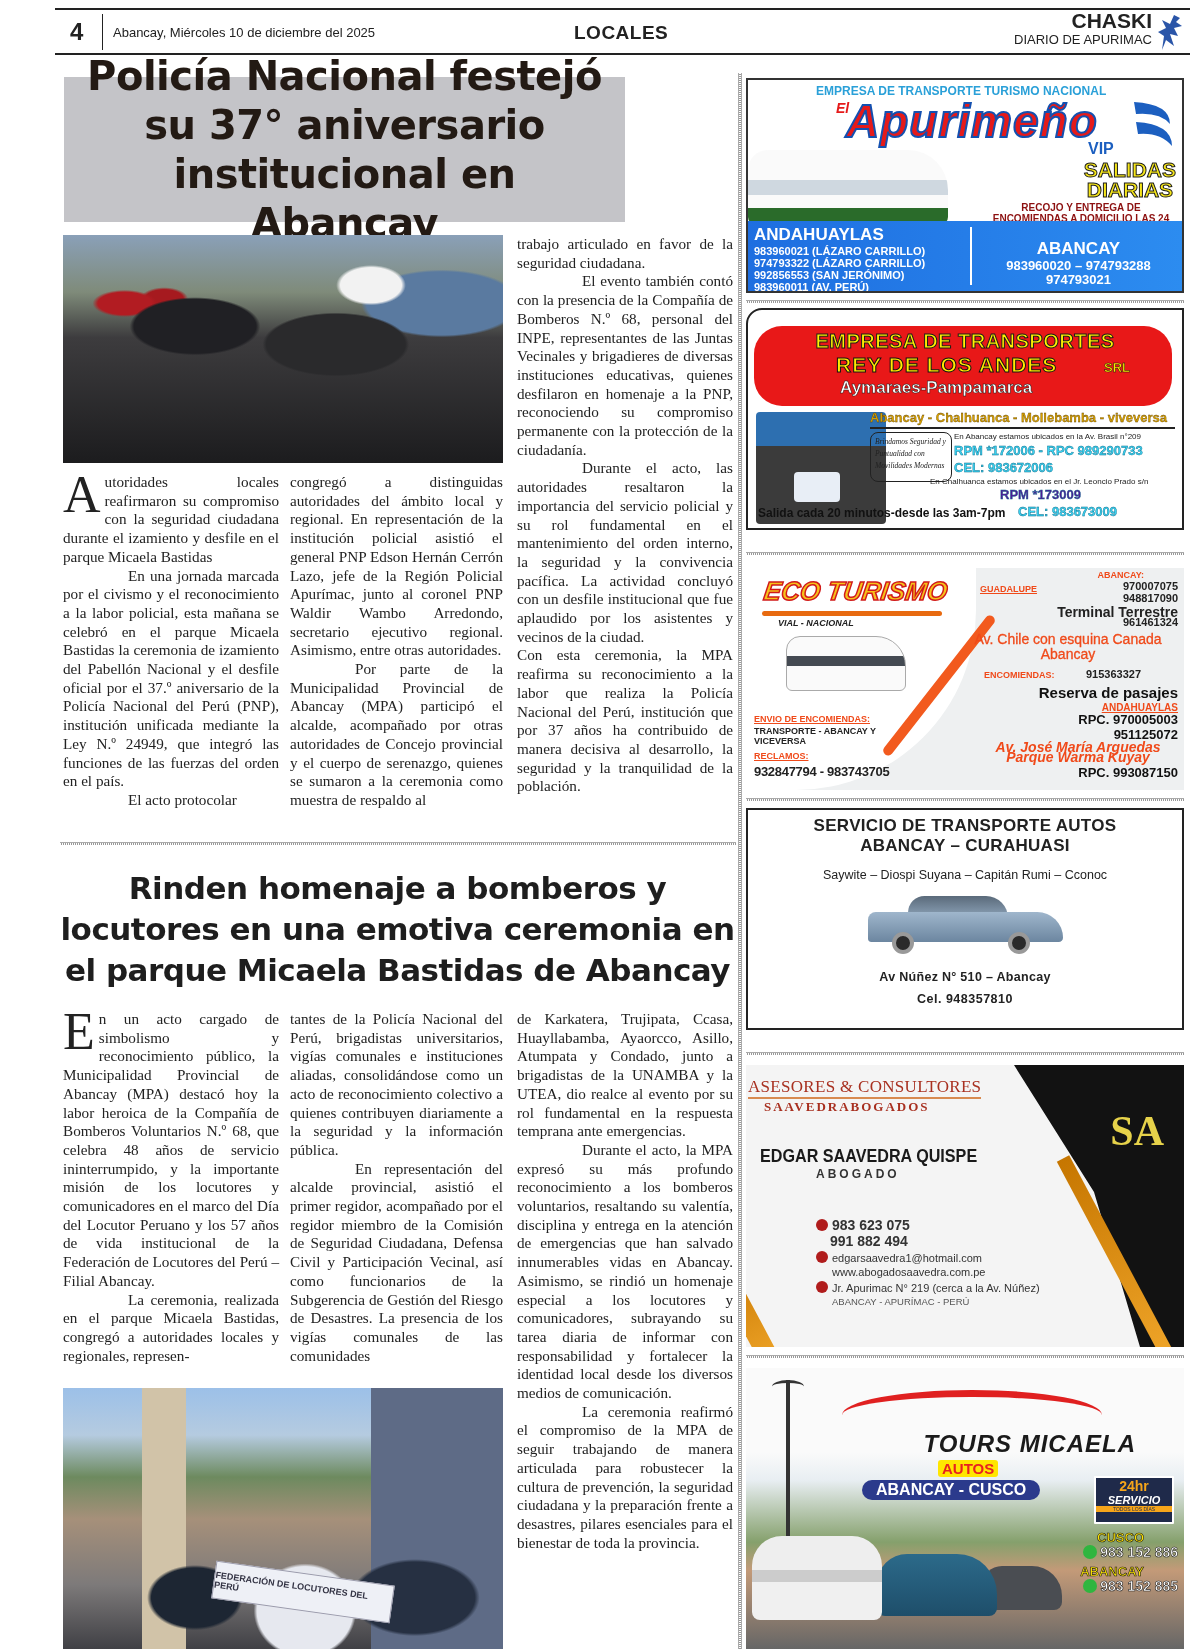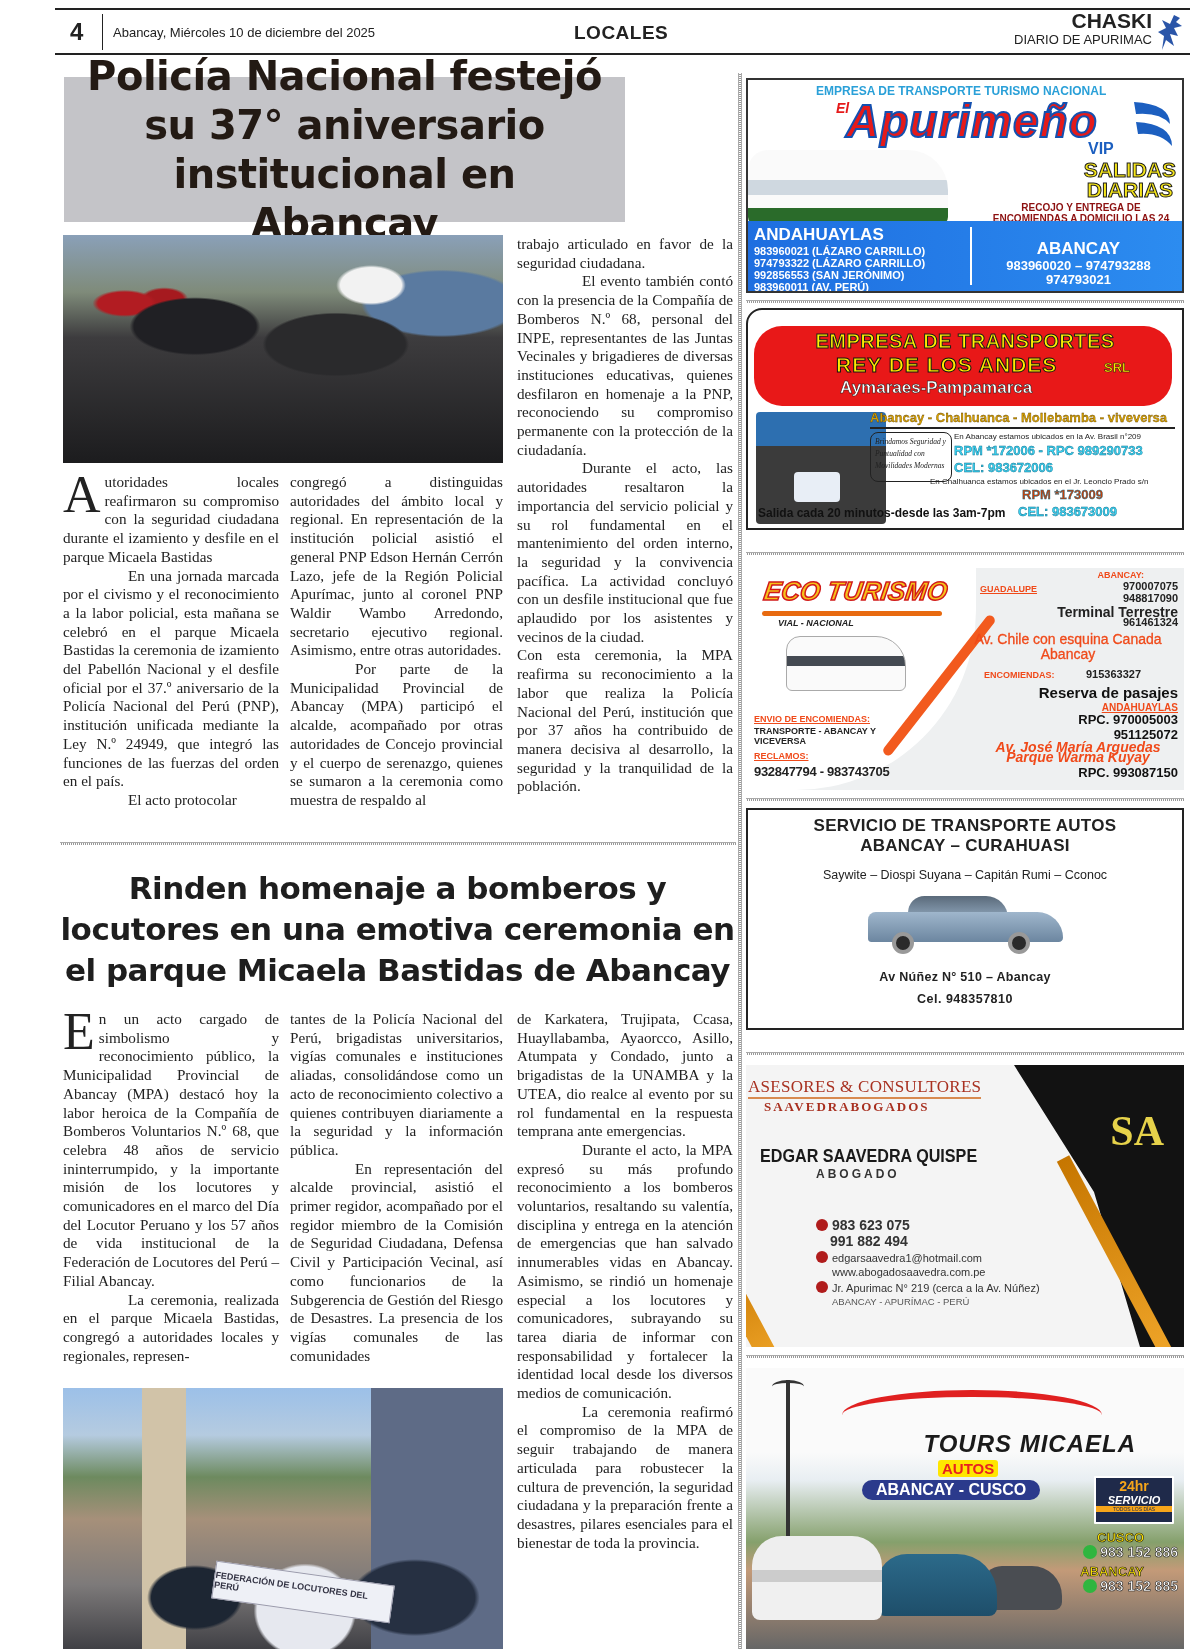--- a/index.html
+++ b/index.html
@@ -102,21 +102,21 @@
                    background: linear-gradient(180deg, #2d6fb0 0 30%, #3b3b3b 30% 100%); border-radius: 4px; }
     .ad2 .office::after { content:""; position:absolute; left: 38px; top: 60px; width: 46px; height: 30px; background:#e8eef6; border-radius:4px; }
     .ad2 .routes { position: absolute; left: 122px; top: 100px; font: bold 13px "Liberation Sans", sans-serif; color: #d6a000; -webkit-text-stroke: .3px #5a3c00; }
     .ad2 .rline { position: absolute; left: 122px; top: 117px; width: 305px; height: 2px; background: #222; }
     .ad2 .slogan { position: absolute; left: 122px; top: 122px; width: 82px; height: 50px; border: 1px solid #222; border-radius: 8px;
                    font: italic 7.5px/12px "Liberation Serif", serif; padding: 3px 4px; color: #222; }
     .ad2 .loc1 { position: absolute; left: 206px; top: 122px; font: 8px "Liberation Sans", sans-serif; color: #222; }
     .ad2 .rpm1 { position: absolute; left: 206px; top: 133px; font: bold 13px "Liberation Sans", sans-serif; color: #3ad2f0; -webkit-text-stroke: .4px #0a6a8a; }
     .ad2 .cel1 { position: absolute; left: 206px; top: 150px; font: bold 13px "Liberation Sans", sans-serif; color: #3ad2f0; -webkit-text-stroke: .4px #0a6a8a; }
     .ad2 .loc2 { position: absolute; left: 182px; top: 167px; font: 8px "Liberation Sans", sans-serif; color: #222; }
-    .ad2 .rpm2 { position: absolute; left: 274px; top: 177px; font: bold 13px "Liberation Sans", sans-serif; color: #c2410c; -webkit-text-stroke: .4px #0a6a8a; }
+    .ad2 .rpm2 { position: absolute; left: 252px; top: 177px; font: bold 13px "Liberation Sans", sans-serif; color: #4c1d95; -webkit-text-stroke: .4px #0a6a8a; }
     .ad2 .cel2 { position: absolute; left: 270px; top: 194px; font: bold 13px "Liberation Sans", sans-serif; color: #3ad2f0; -webkit-text-stroke: .4px #0a6a8a; }
     .ad2 .salida { position: absolute; left: 10px; top: 196px; font: bold 12px "Liberation Sans", sans-serif; color: #111; }
 
     
     .ad3 { top: 568px; height: 222px; background: #eef0f1; }
     .ad3 .white { position: absolute; left: 0; top: 0; width: 230px; height: 222px; background: #fff; border-radius: 0 0 180px 0; }
     .ad3 .red-arc { position: absolute; left: 188px; top: 30px; width: 10px; height: 175px; background: #f25a1e; transform: rotate(38deg); border-radius: 6px; }
     .ad3 .logo { position: absolute; left: 18px; top: 8px; font: bold italic 26px "Liberation Sans", sans-serif; color: #f6c21a; -webkit-text-stroke: 1.5px #d11a1a; transform: skewX(-8deg); }
     .ad3 .logo-line { position: absolute; left: 16px; top: 43px; width: 180px; height: 5px; background: #e86a10; border-radius: 3px; }
     .ad3 .vial { position: absolute; left: 32px; top: 50px; font: bold italic 9px "Liberation Sans", sans-serif; color: #222; }

